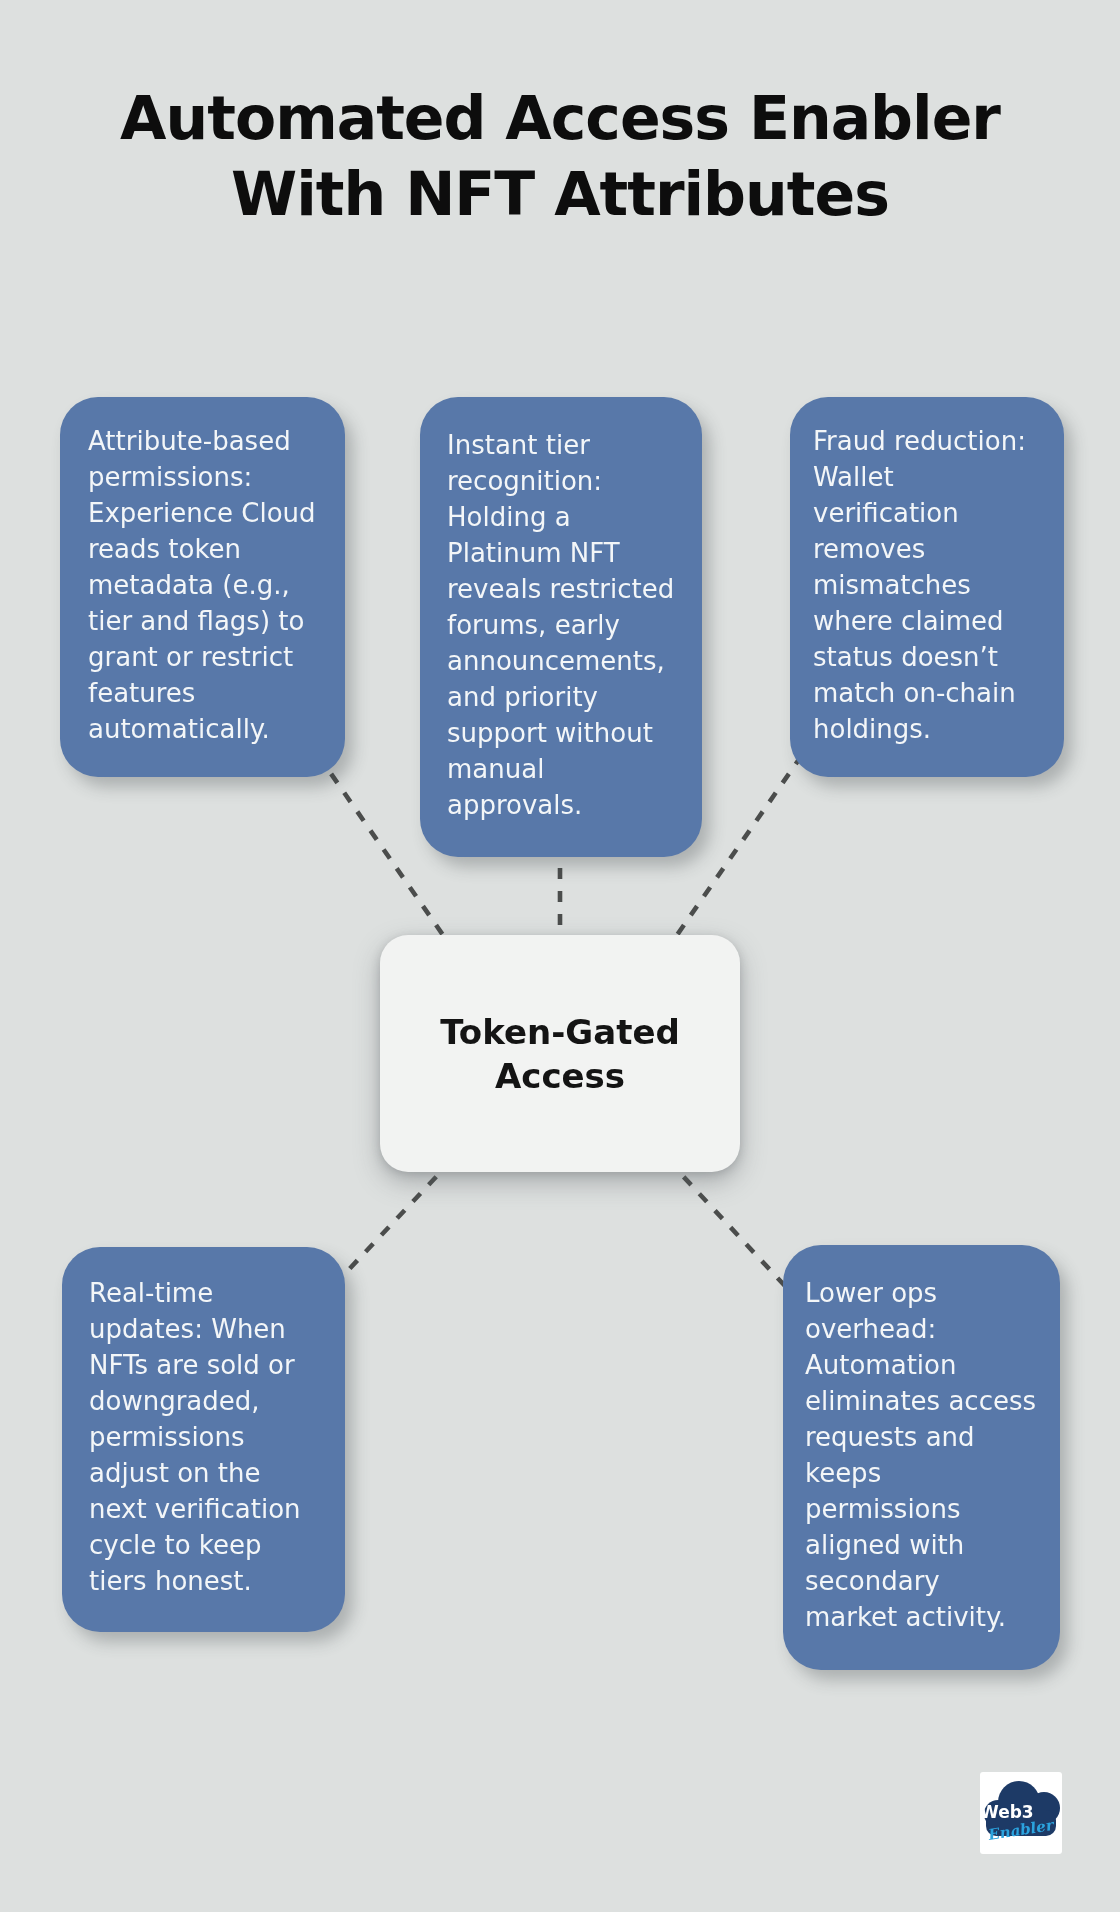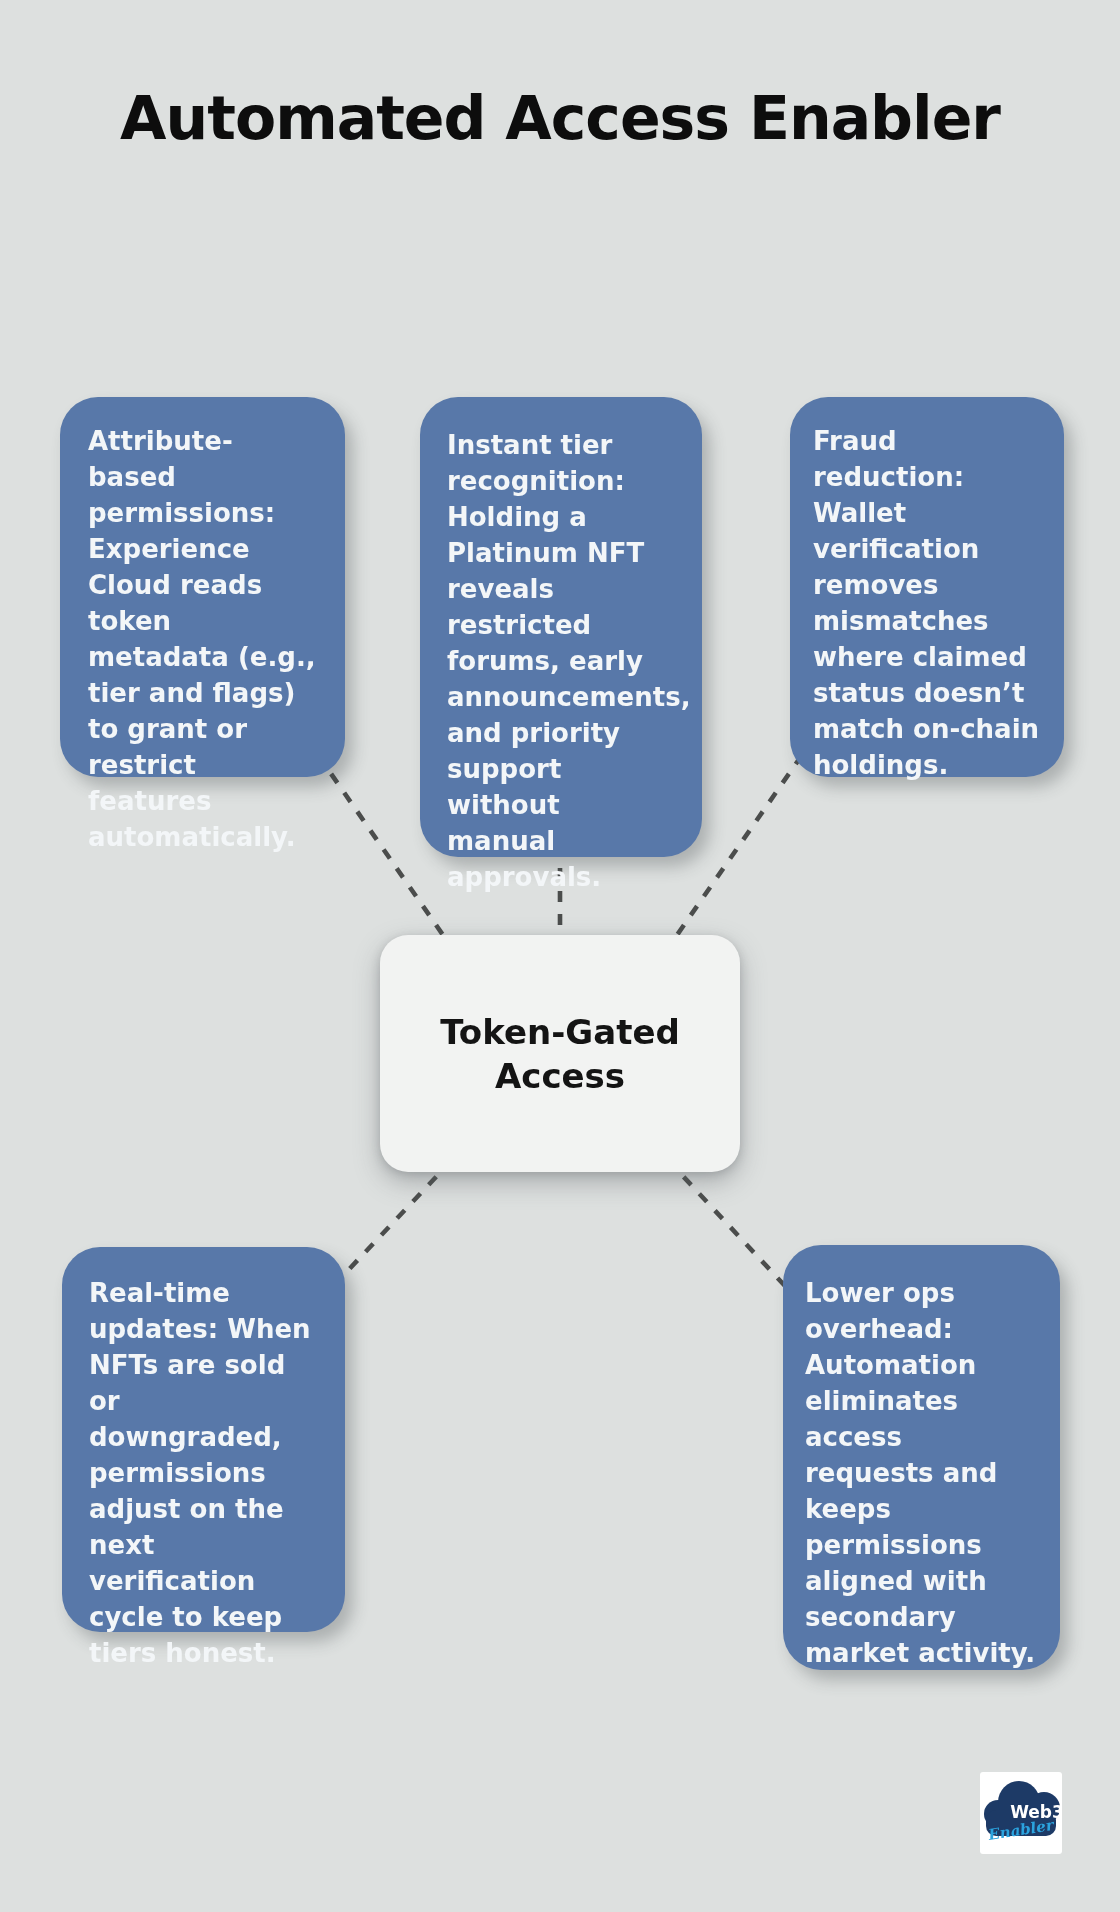--- a/index.html
+++ b/index.html
@@ -18,21 +18,20 @@
     color:var(--title_text);font-weight:bold;font-size:60px;line-height:76px;
     letter-spacing:-1px;
   }
   .connectors{position:absolute;left:0;top:0;z-index:1;}
   .node{
     position:absolute;z-index:2;background:var(--node_fill);
     border-radius:38px;color:var(--node_text);
     font-size:26px;line-height:36px;
     box-shadow:8px 10px 16px rgba(60,65,70,0.30);
     box-sizing:border-box;
-    font-weight:bold;
   }
   .node-1{left:60px;top:397px;width:285px;height:380px;padding:26px 28px;}
   .node-2{left:420px;top:397px;width:282px;height:460px;padding:30px 27px;}
   .node-3{left:790px;top:397px;width:274px;height:380px;padding:26px 23px;}
   .node-4{left:62px;top:1247px;width:283px;height:385px;padding:28px 27px;}
   .node-5{left:783px;top:1245px;width:277px;height:425px;padding:30px 22px;}
   .center-node{
     position:absolute;z-index:2;left:380px;top:935px;width:360px;height:237px;
     background:var(--center_fill);border-radius:28px;
     box-shadow:0 10px 26px rgba(90,95,100,0.40), 0 2px 8px rgba(90,95,100,0.25);
@@ -46,36 +45,37 @@
     position:absolute;z-index:2;left:980px;top:1772px;width:82px;height:82px;
     background:#ffffff;border-radius:3px;overflow:hidden;
   }
   .cloud{position:absolute;left:0;top:0;width:82px;height:82px;}
   .puff{position:absolute;background:var(--logo_navy);border-radius:50%;}
   .puff.p1{left:4px;top:28px;width:28px;height:28px;}
   .puff.p2{left:18px;top:9px;width:42px;height:42px;}
   .puff.p3{left:48px;top:20px;width:32px;height:32px;}
   .puff.p4{left:6px;top:38px;width:70px;height:26px;border-radius:10px;}
   .logo-web3{
-    position:absolute;left:0;top:30px;width:64px;text-align:center;
-    color:#ffffff;font-weight:bold;font-size:17px;letter-spacing:0px;margin-left:25px;
+    position:absolute;left:0;top:30px;width:64px;text-align:left;
+    color:#ffffff;font-weight:bold;font-size:17px;letter-spacing:0px;
   }
   .logo-enabler{
     position:absolute;left:0;top:49px;width:82px;text-align:center;
     color:var(--logo_blue);font-style:italic;font-weight:bold;font-size:15px;
     transform:rotate(-9deg);font-family:"DejaVu Serif",serif;
   }
 </style>
 </head>
 <body>
 
 <div class="canvas">
 
   <div class="title">
     <div>Automated Access Enabler</div>
+    <div>With NFT Attributes</div>
   </div>
 
   <svg class="connectors" width="1120" height="1912" viewBox="0 0 1120 1912">
     <g stroke="#4b4d4c" stroke-width="4.6" stroke-dasharray="11 12" fill="none">
       <line x1="318" y1="755" x2="452" y2="948" stroke="#4b4d4c"></line>
       <line x1="560" y1="845" x2="560" y2="948" stroke="#4b4d4c"></line>
       <line x1="802" y1="755" x2="668" y2="948" stroke="#4b4d4c"></line>
       <line x1="452" y1="1160" x2="322" y2="1298" stroke="#4b4d4c"></line>
       <line x1="668" y1="1160" x2="798" y2="1300" stroke="#4b4d4c"></line>
     </g>

